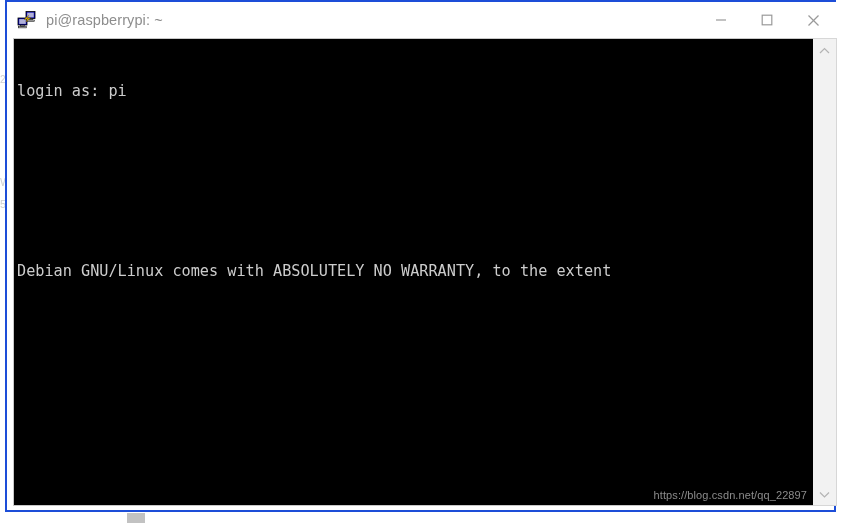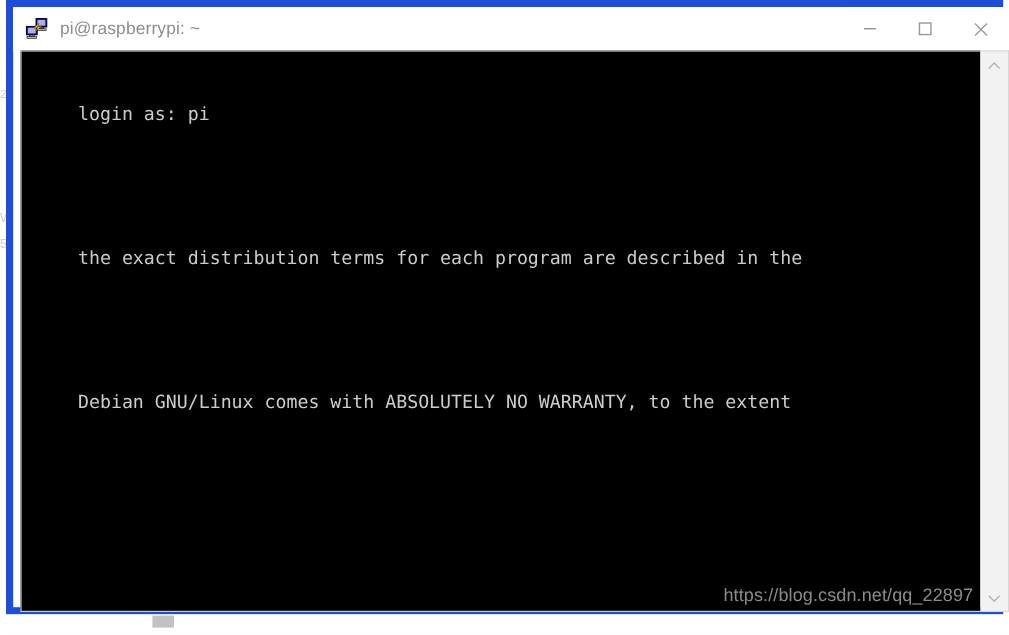--- a/index.html
+++ b/index.html
@@ -22,21 +22,21 @@
   }
 
   
   .window {
     position: absolute;
     left: 5px;
     top: 0px;
     width: 831px;
     height: 512px;
     background: #ffffff;
-    border: 6px solid #1d4ed8;
+    border: 2px solid #1d4ed8;
     box-sizing: border-box;
   }
 
   
   .titlebar {
     position: absolute;
     left: 0; top: 0;
     width: 829px;
     height: 36px;
     background: #ffffff;
@@ -100,29 +100,29 @@
     color: #c0c0c0;
     white-space: pre;
     letter-spacing: 0px;
   }
   .term .ln {
     height: 20px;
     white-space: pre;
   }
 
   
-  .c-white   { color: #cccccc; margin-left: 44px; }
+  .c-white   { color: #cccccc; }
 
   
   .watermark {
     position: absolute;
     right: 6px;
     bottom: 4px;
     font-family: "Liberation Sans", sans-serif;
-    font-size: 15px;
+    font-size: 11px;
     color: #8b8b8b;
     white-space: nowrap;
     letter-spacing: 0.1px;
   }
 
   
   .scrollbar {
     position: absolute;
     left: 806px;
     top: 36px;
@@ -238,21 +238,20 @@
             <line x1="11.5" y1="1.5" x2="1.5" y2="11.5" stroke="#9a9a9a" stroke-width="1.2"></line>
           </svg>
         </div>
       </div>
     </div>
 
     <div class="term-wrap">
       <div class="term">
         <div class="ln c-white">login as: pi</div>
         <div class="ln">&nbsp;</div>
-        <div class="ln c-white">the exact distribution terms for each program are described in the</div>
         <div class="ln">&nbsp;</div>
         <div class="ln c-white">Debian GNU/Linux comes with ABSOLUTELY NO WARRANTY, to the extent</div>
         
         
 
         
 
         
 
         

